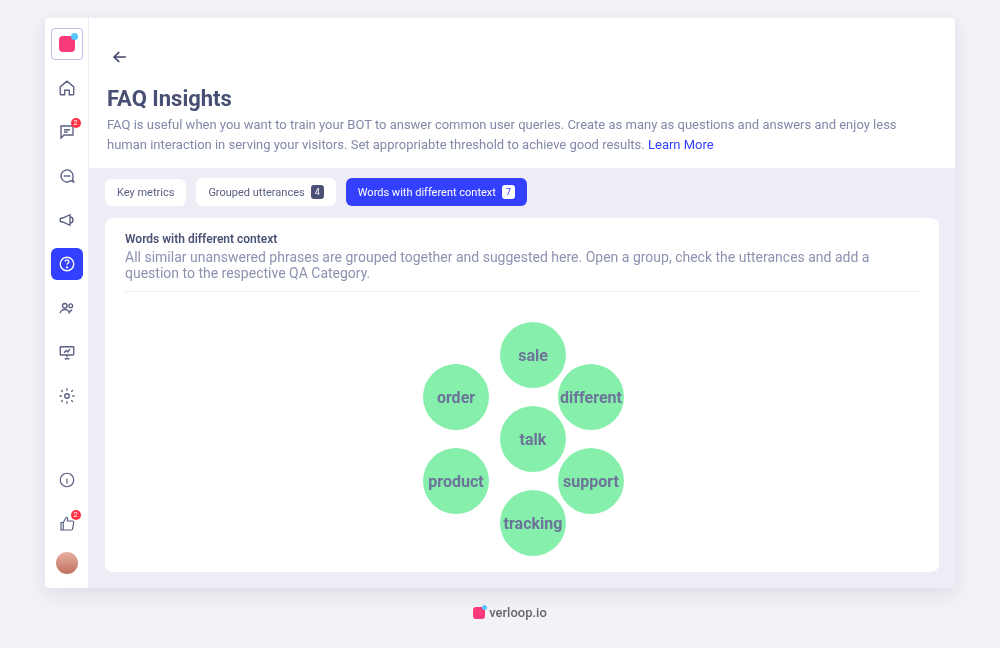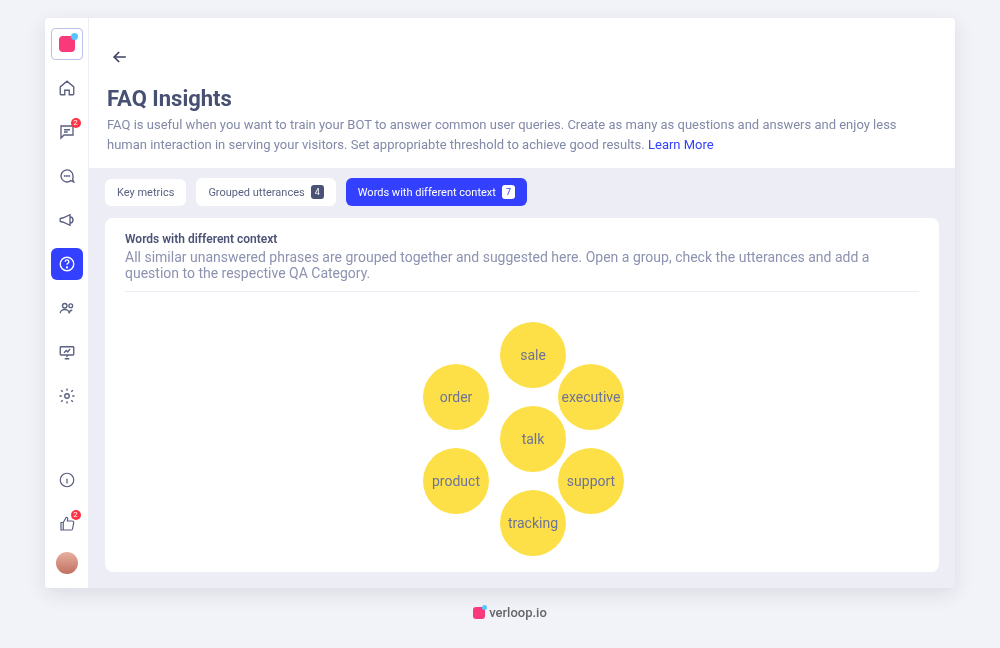--- a/index.html
+++ b/index.html
@@ -171,25 +171,26 @@
     border-bottom: 1px solid #ecedf5;
     padding-bottom: 10px;
   }
   .bubbles {
     flex:1;
     position: relative;
   }
   .bubble {
     position: absolute;
     border-radius: 50%;
-    background: #fde047;
+    background: #86efac;
     color: #6d7499;
-    font-size: 14px;
+    font-size: 16px;
     display:flex;align-items:center;justify-content:center;
     cursor:pointer;
+    font-weight:bold;
   }
   .footer-brand {
     position: absolute;
     bottom: 28px;
     left: 0; right: 0;
     text-align: center;
     font-size: 13px;
     color: #666;
     font-weight: 500;
     display:flex;align-items:center;justify-content:center;gap:4px;padding-left:20px;
@@ -310,21 +311,21 @@
         <span class="count">7</span>
       </div>
     </div>
 
     <div class="panel">
       <h2>Words with different context</h2>
       <div class="sub">All similar unanswered phrases are grouped together and suggested here. Open a group, check the utterances and add a question to the respective QA Category.</div>
       <div class="bubbles">
         <div class="bubble" style="left:375px; top:30px; width:66px; height:66px">sale</div>
         <div class="bubble" style="left:298px; top:72px; width:66px; height:66px">order</div>
-        <div class="bubble" style="left:433px; top:72px; width:66px; height:66px">executive</div>
+        <div class="bubble" style="left:433px; top:72px; width:66px; height:66px">different</div>
         <div class="bubble" style="left:375px; top:114px; width:66px; height:66px">talk</div>
         <div class="bubble" style="left:298px; top:156px; width:66px; height:66px">product</div>
         <div class="bubble" style="left:433px; top:156px; width:66px; height:66px">support</div>
         <div class="bubble" style="left:375px; top:198px; width:66px; height:66px">tracking</div>
       </div>
     </div>
   </div>
 </div>
 
 <div class="footer-brand">

